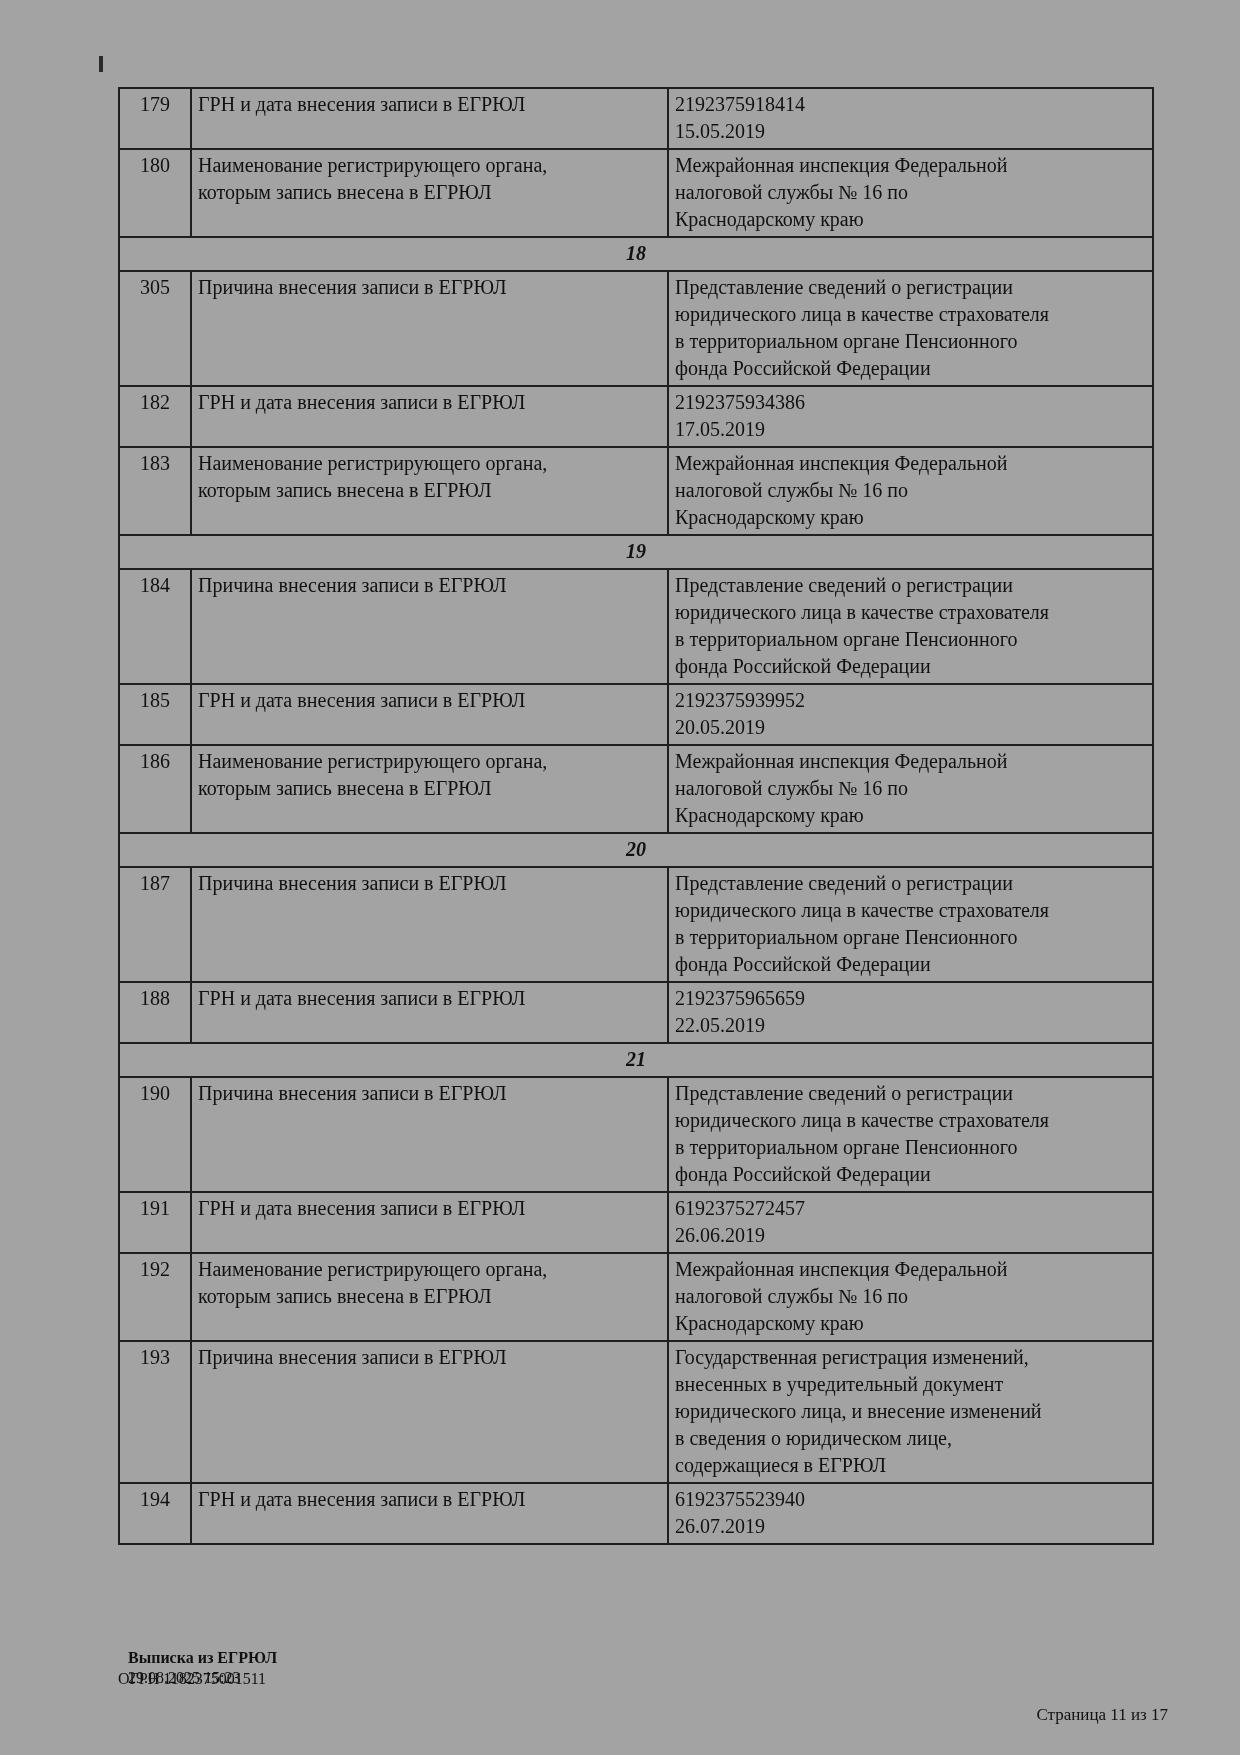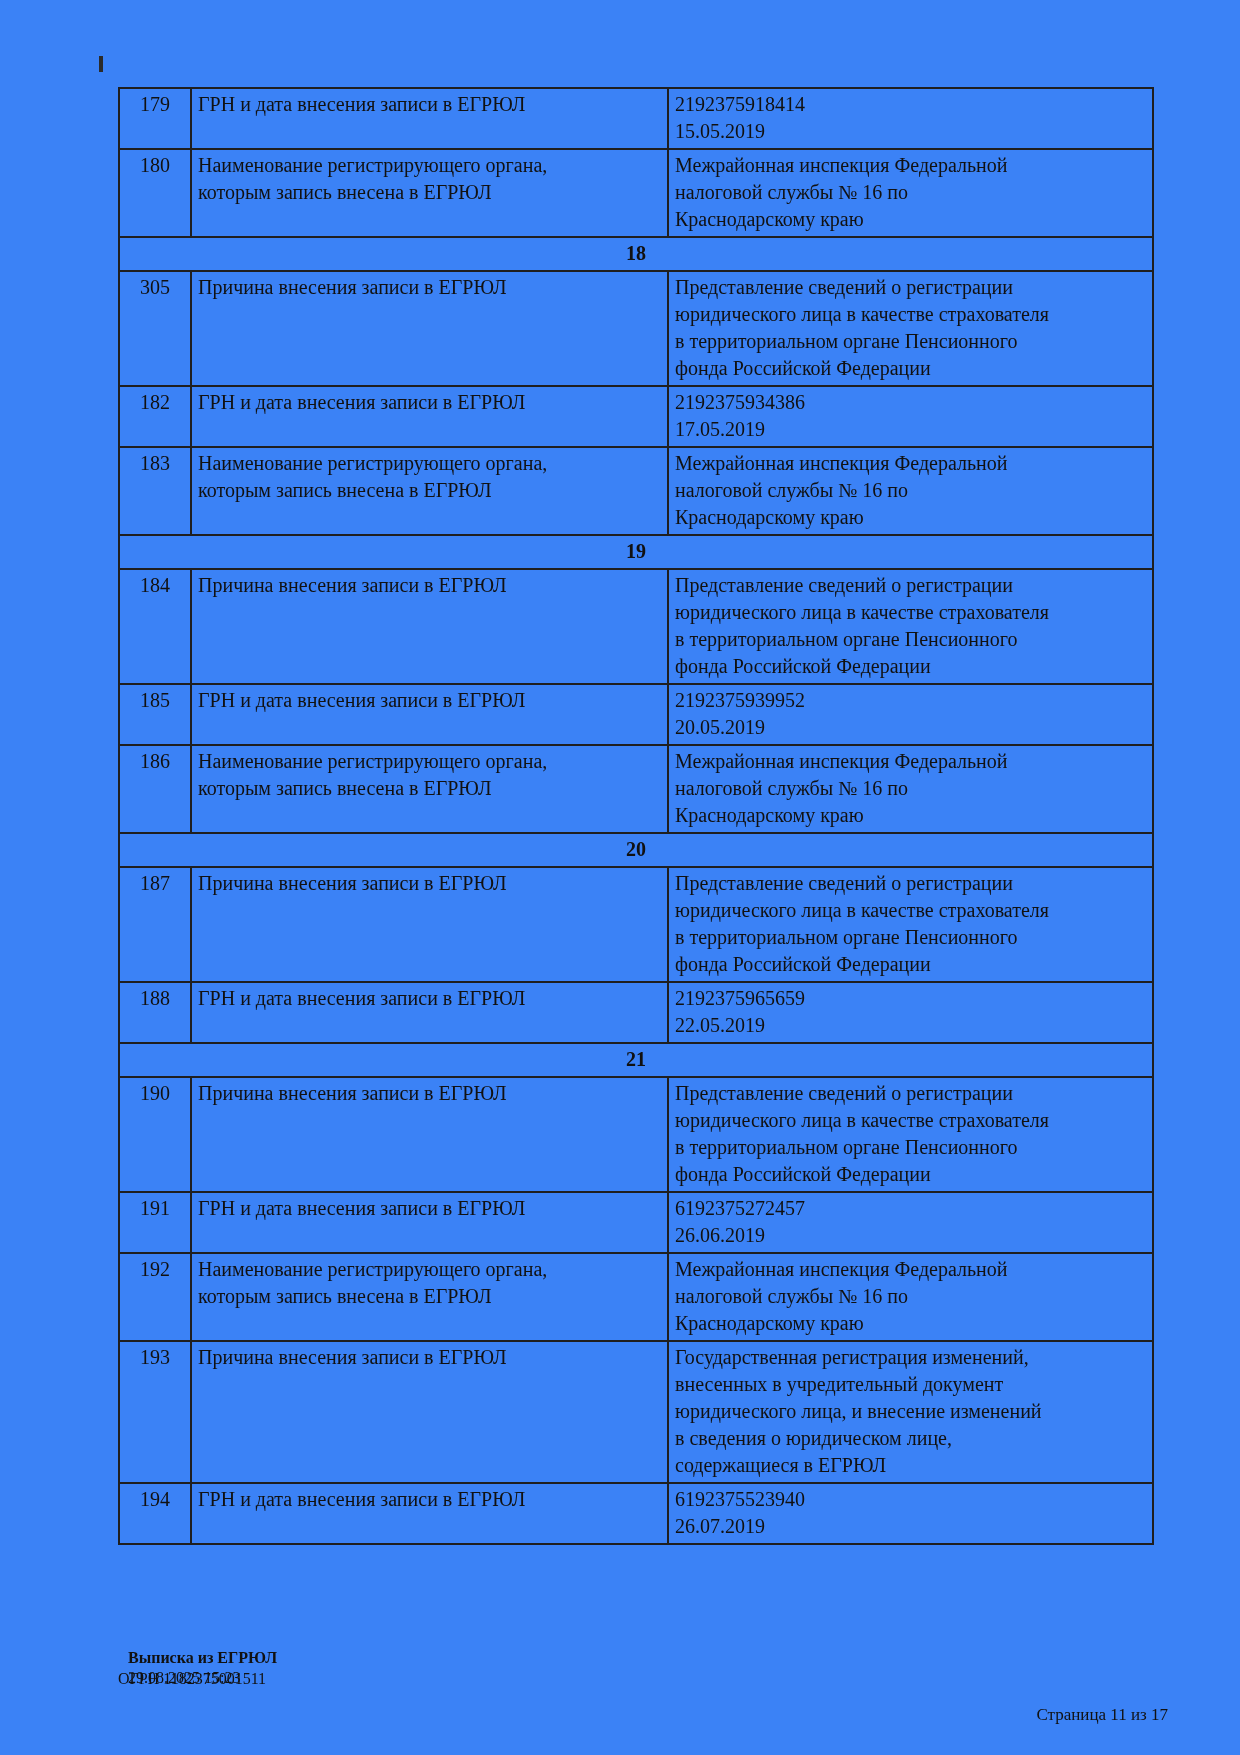--- a/index.html
+++ b/index.html
@@ -6,21 +6,21 @@
     margin: 0;
     padding: 0;
     background: #ffffff;
     font-family: "Liberation Serif", "DejaVu Serif", serif;
     color: #111111;
   }
   .page {
     position: relative;
     width: 1240px;
     height: 1755px;
-    background: #3b82f6;
+    background: #a3a3a3;
     overflow: hidden;
   }
   .stray-mark {
     position: absolute;
     left: 99px;
     top: 56px;
     width: 4px;
     height: 16px;
     background: #2b2b2b;
   }
@@ -44,20 +44,21 @@
   td.num-cell {
     text-align: center;
     padding-left: 0;
     padding-right: 0;
   }
   td.section-cell {
     text-align: center;
     font-weight: bold;
     padding-top: 3px;
     padding-bottom: 4px;
+    font-style: italic;
   }
   .footer {
     position: absolute;
     left: 0;
     top: 1648px;
     width: 1240px;
     font-size: 16px;
     line-height: 20px;
     color: #111111;
   }

